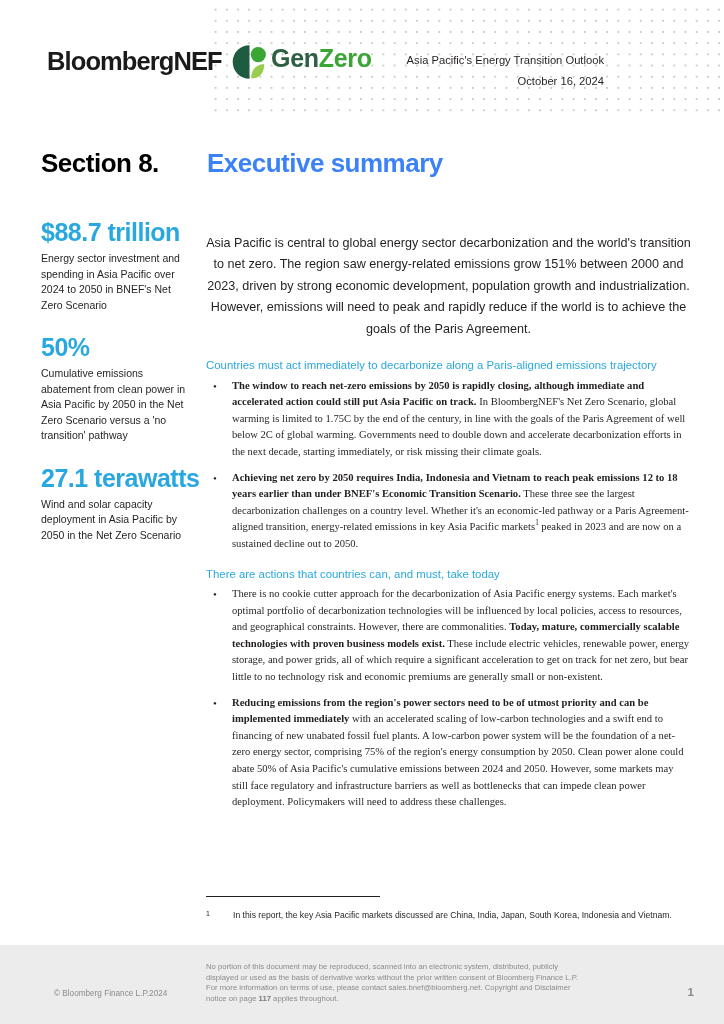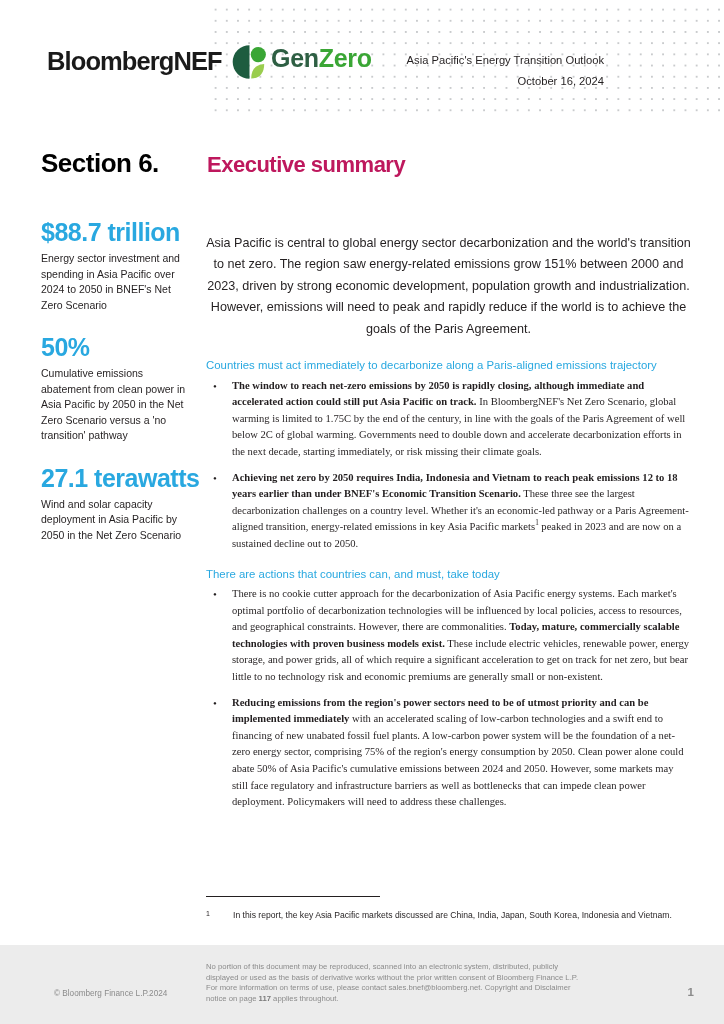--- a/index.html
+++ b/index.html
@@ -95,24 +95,24 @@
   }
   .section-label {
     font-size: 26px;
     font-weight: bold;
     letter-spacing: -0.5px;
     color: #000000;
     width: 166px;
     flex: 0 0 166px;
   }
   .section-name {
-    font-size: 22px;
+    font-size: 26px;
     font-weight: bold;
     letter-spacing: -0.5px;
-    color: #be185d;
+    color: #3b82f6;
   }
 
   
   .sidebar {
     position: absolute;
     left: 41px; top: 220px;
     width: 150px;
   }
   .stat { margin-bottom: 22px; }
   .stat-value {
@@ -250,21 +250,21 @@
     <span class="gz-wordmark"><span class="gz-gen">Gen</span><span class="gz-zero">Zero</span></span>
   </div>
 
   <div class="hdr-right">
     <div class="hdr-title">Asia Pacific's Energy Transition Outlook</div>
     <div class="hdr-date">October 16, 2024</div>
   </div>
 </div>
 
 <div class="section-title-row">
-  <div class="section-label">Section 6.</div>
+  <div class="section-label">Section 8.</div>
   <div class="section-name">Executive summary</div>
 </div>
 
 <div class="sidebar">
   <div class="stat">
     <div class="stat-value">$88.7 trillion</div>
     <div class="stat-desc">Energy sector investment and spending in Asia Pacific over 2024 to 2050 in BNEF's Net Zero Scenario</div>
   </div>
   <div class="stat">
     <div class="stat-value">50%</div>

